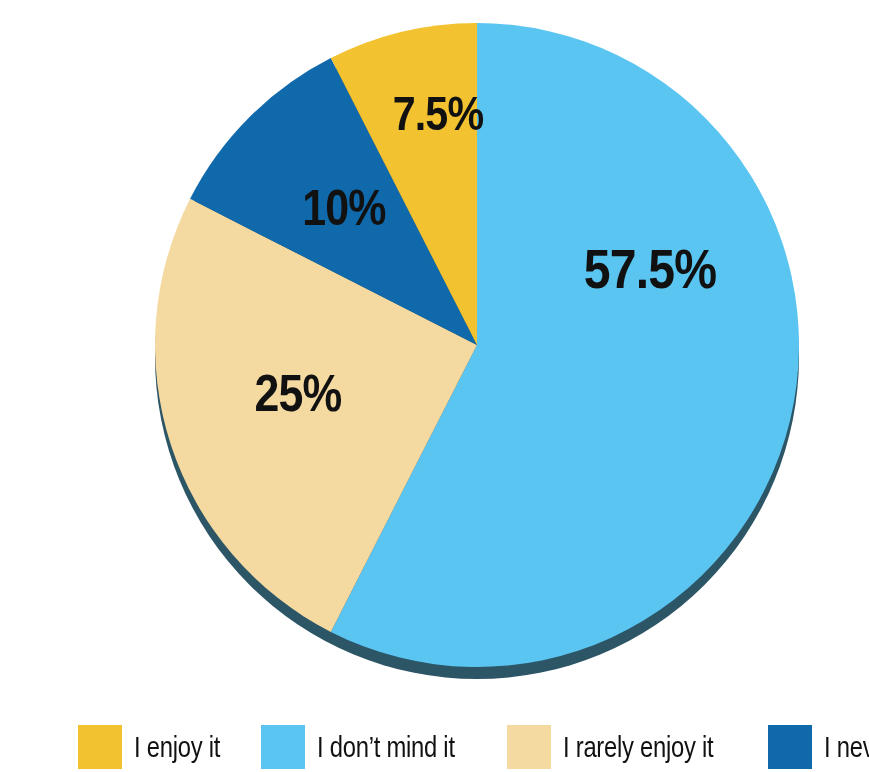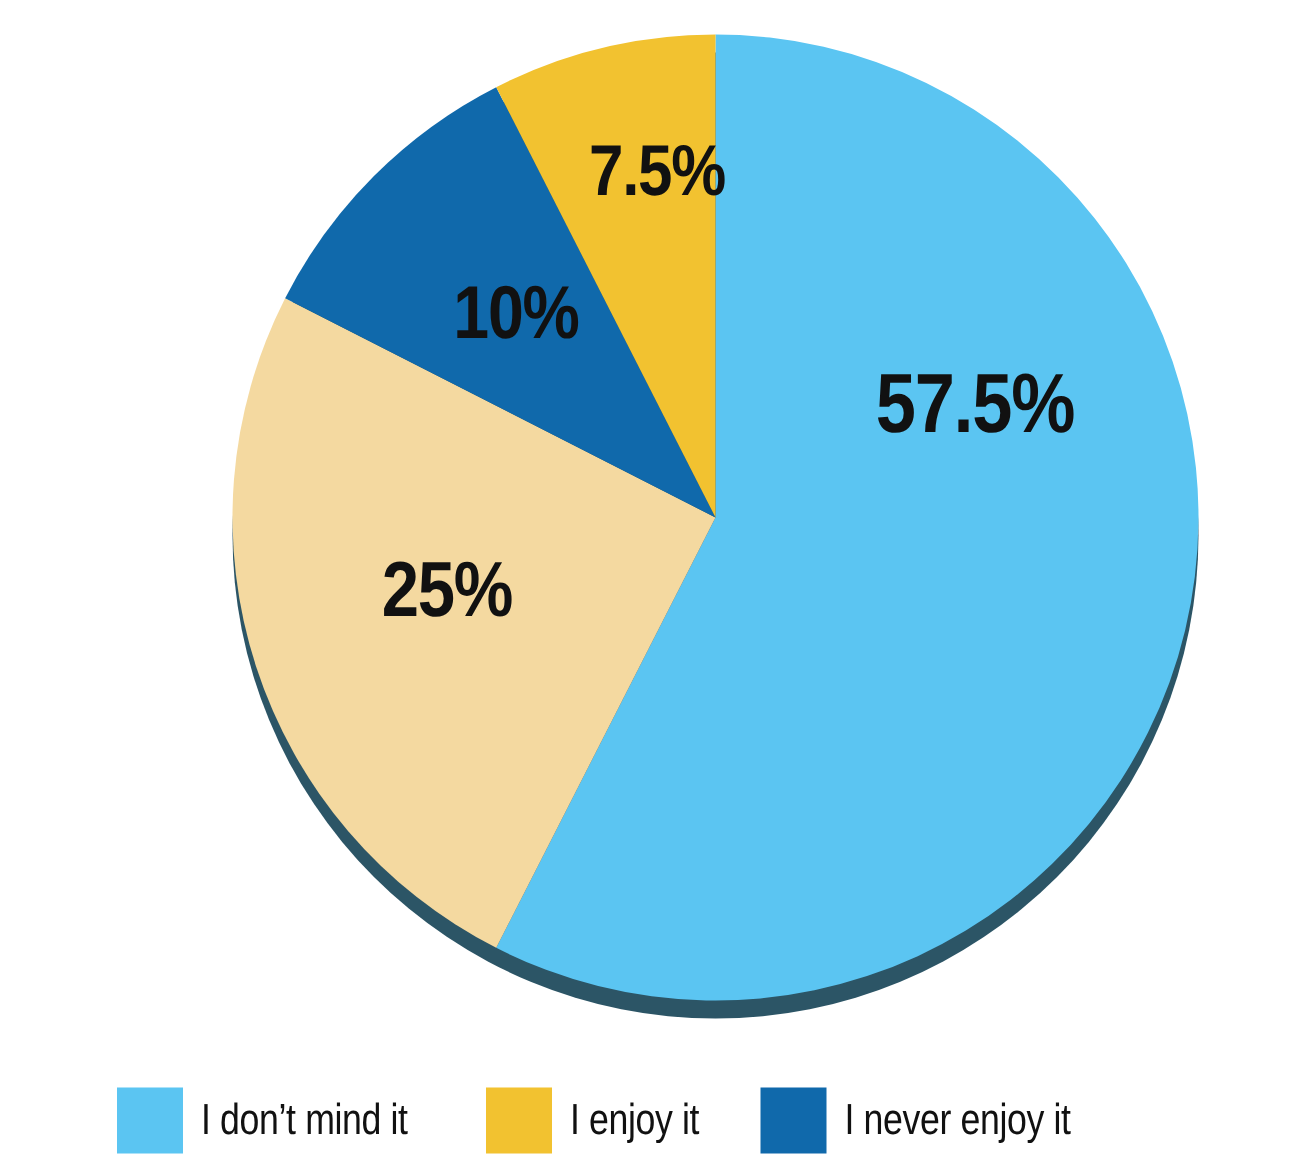--- a/index.html
+++ b/index.html
@@ -101,26 +101,30 @@
           <text class="slice-label" x="650" y="273" font-size="56" transform="translate(650 273) scale(0.86 1) translate(-650 -273)">57.5%</text>
           <text class="slice-label" x="298" y="397" font-size="52" transform="translate(298 397) scale(0.86 1) translate(-298 -397)">25%</text>
           <text class="slice-label" x="344" y="212" font-size="50" transform="translate(344 212) scale(0.86 1) translate(-344 -212)">10%</text>
           <text class="slice-label" x="438" y="117" font-size="48" transform="translate(438 117) scale(0.86 1) translate(-438 -117)">7.5%</text>
         </g>
     </svg>
   </div>
 
   <div class="legend" id="legend">
       <div class="legend-item">
+        <span class="legend-swatch" style="background: rgb(242, 194, 48);"></span>
+        <span class="legend-text">I enjoy it</span>
+      </div>
+      <div class="legend-item">
         <span class="legend-swatch" style="background: rgb(91, 197, 242);"></span>
         <span class="legend-text">I don’t mind it</span>
       </div>
       <div class="legend-item">
-        <span class="legend-swatch" style="background: rgb(242, 194, 48);"></span>
-        <span class="legend-text">I enjoy it</span>
+        <span class="legend-swatch" style="background: rgb(244, 217, 160);"></span>
+        <span class="legend-text">I rarely enjoy it</span>
       </div>
       <div class="legend-item">
         <span class="legend-swatch" style="background: rgb(16, 105, 171);"></span>
         <span class="legend-text">I never enjoy it</span>
       </div>
     </div>
 
 </div>
 
 </body></html>

